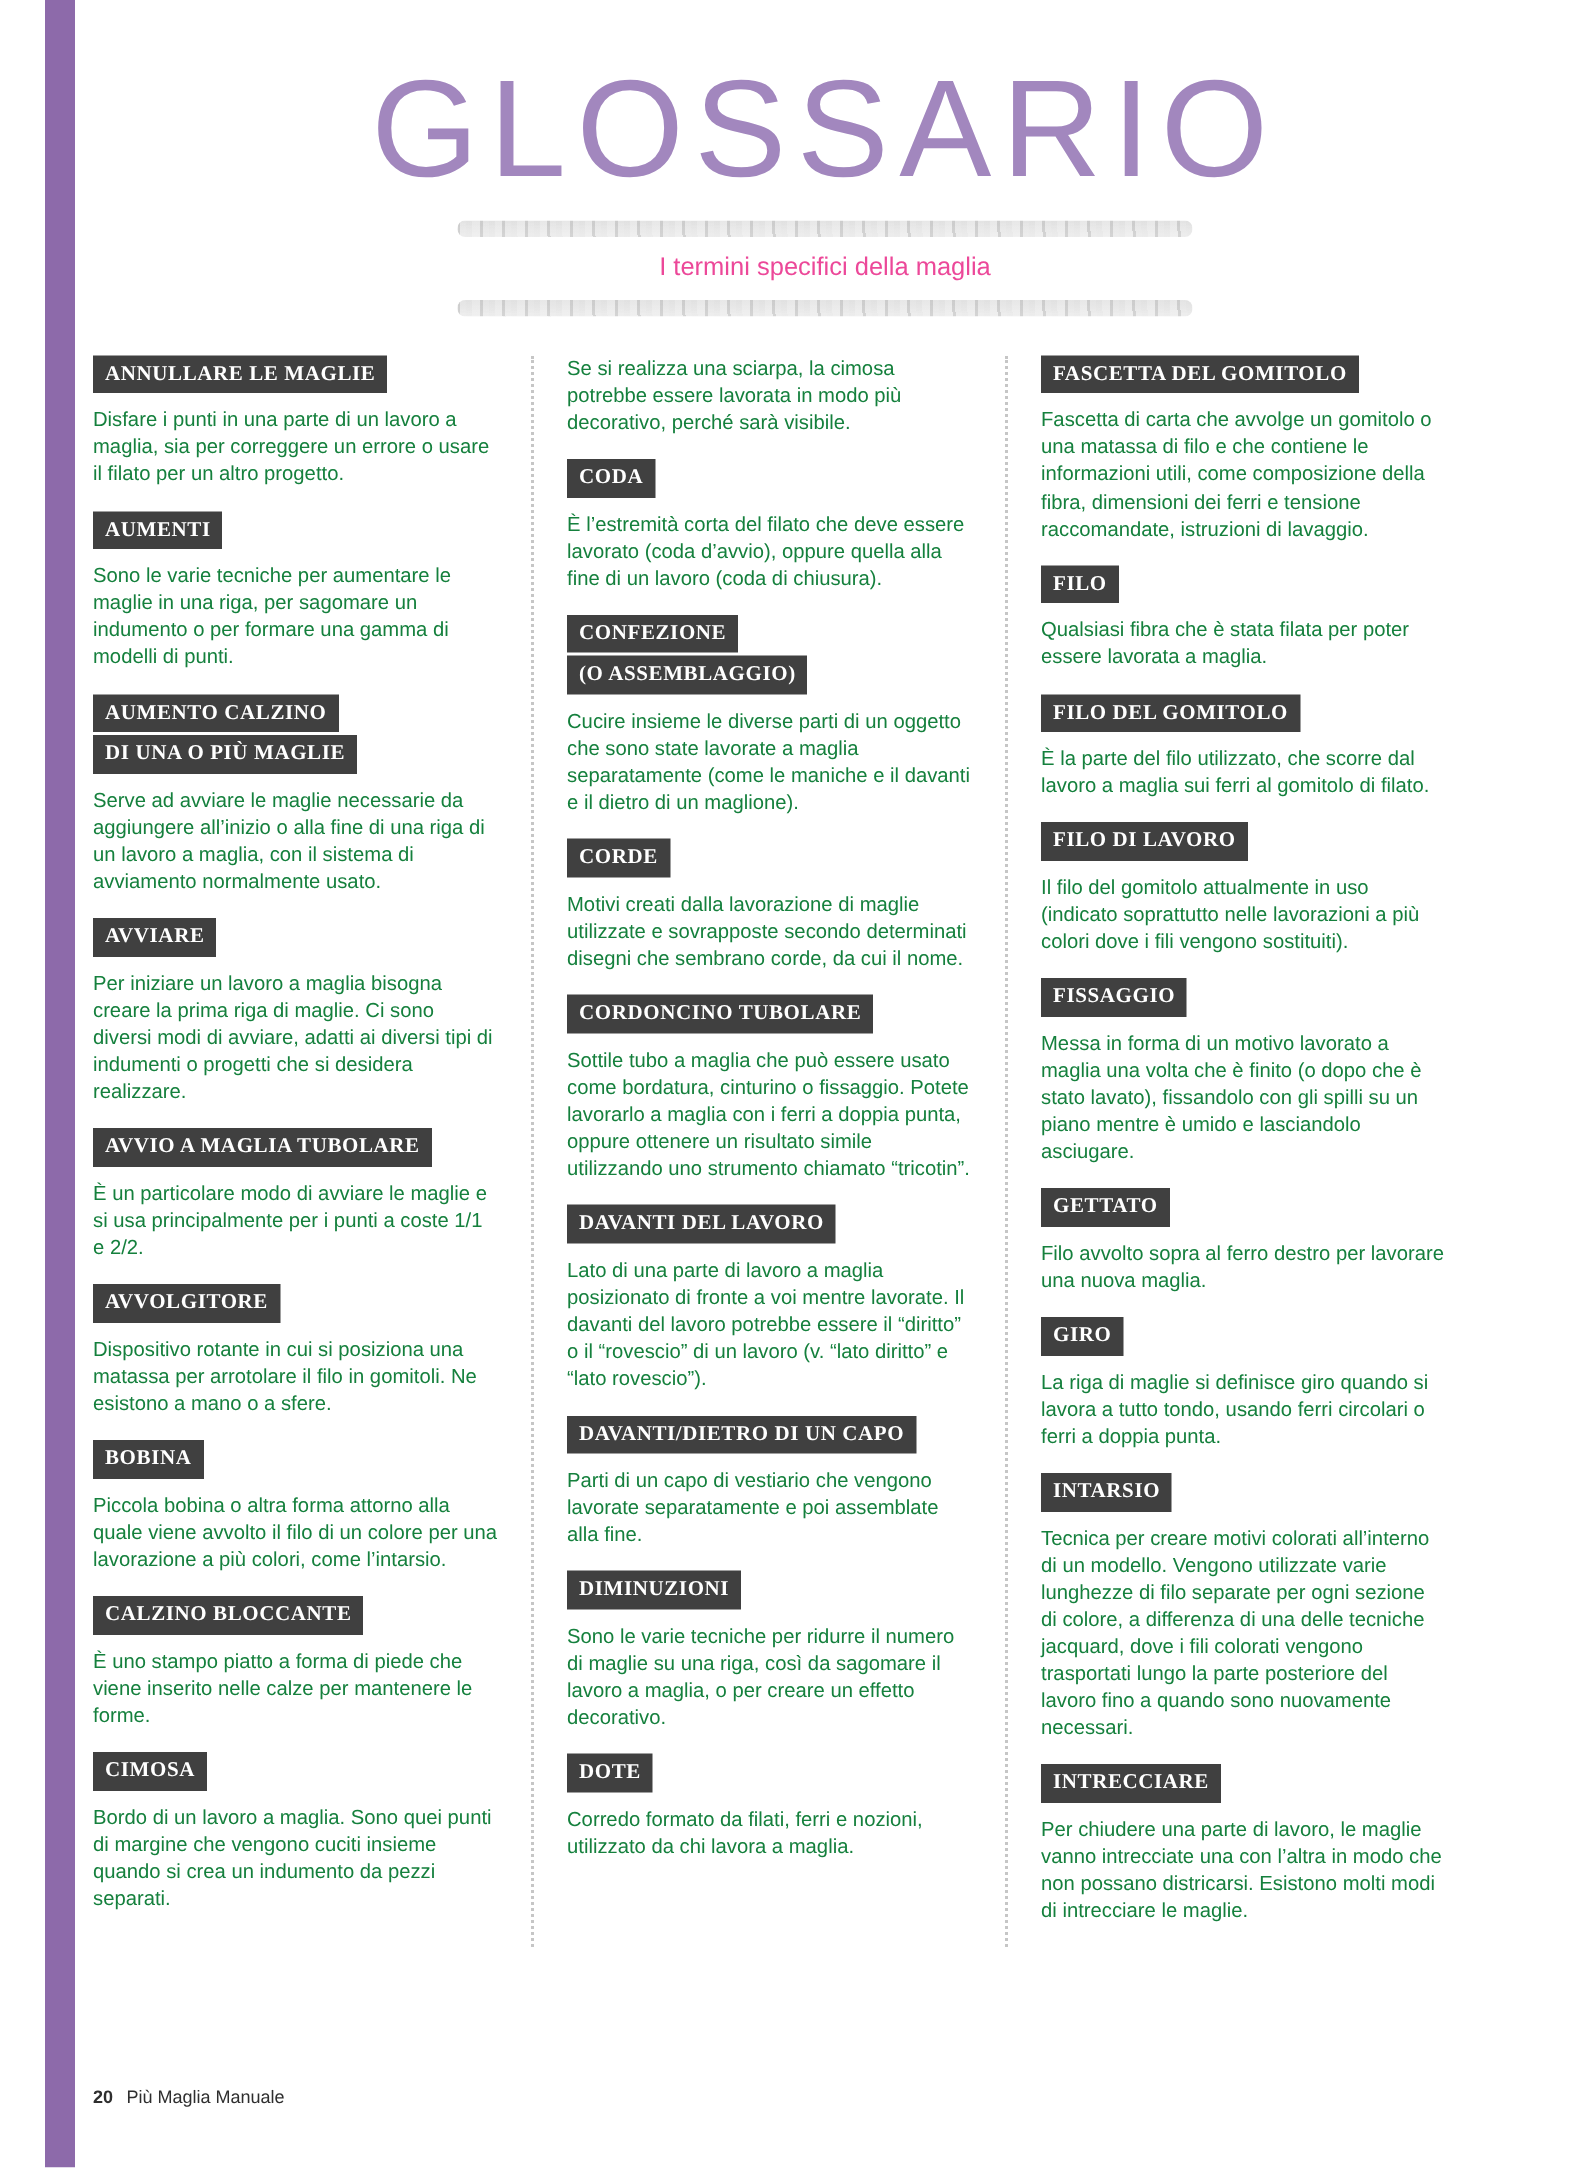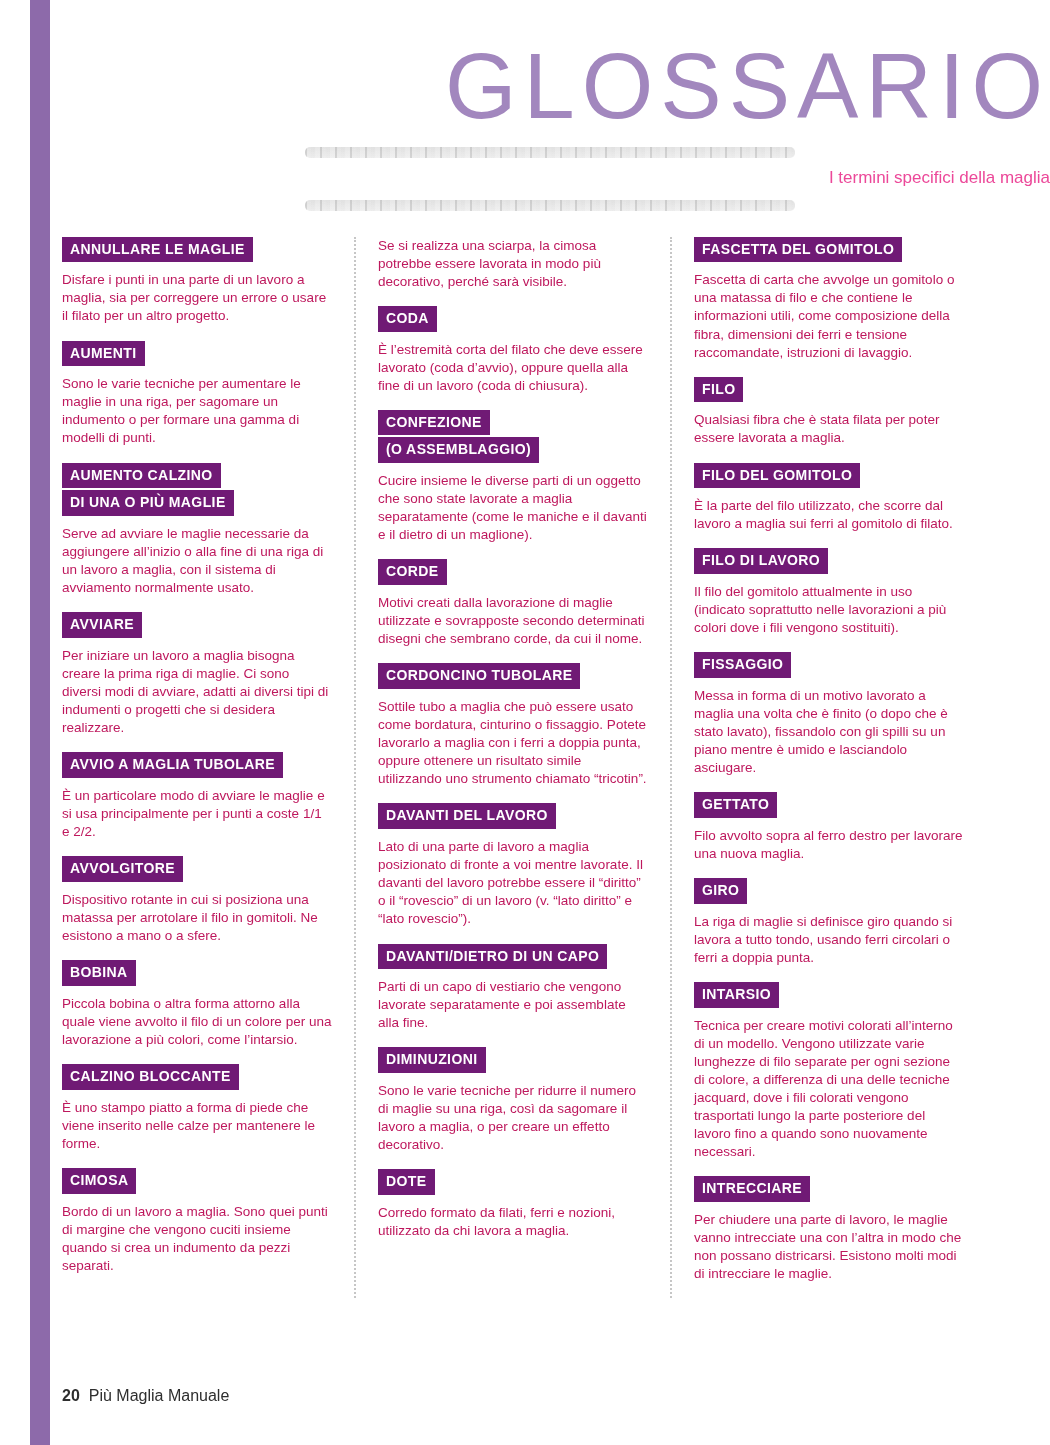--- a/index.html
+++ b/index.html
@@ -16,21 +16,21 @@
     position: absolute;
     left: 30px;
     top: 0;
     width: 20px;
     height: 1445px;
     background: #8d6aaa;
   }
   header {
     margin-left: 50px;
     padding-top: 38px;
-    text-align: right;
+    text-align: center;
     border-radius: 28px;
   }
   .page-title {
     margin: 0;
     font-size: 92px;
     line-height: 1.05;
     font-weight: 200;
     letter-spacing: 7px;
     color: #a287be;
   }
@@ -70,38 +70,39 @@
   .entry { margin-bottom: 15px; }
   .term {
     margin: 0 0 7px 0;
     font-size: 14px;
     font-weight: bold;
     letter-spacing: .4px;
     line-height: 1.55;
     color: #ffffff;
   }
   .term-line {
-    background: #701a75;
+    background: #404040;
     color: #ffffff;
     padding: 2px 8px 2px 8px;
     display: inline-block;
     margin-bottom: 2px;
     white-space: nowrap;
+    font-family: Liberation Serif, serif;
   }
   .definition {
     margin: 0;
     font-size: 13.5px;
     line-height: 1.34;
-    color: #be185d;
+    color: #15803d;
   }
   footer {
     position: absolute;
     left: 62px;
     bottom: 40px;
-    font-size: 16px;
+    font-size: 12px;
     color: #2e2e2e;
   }
   .pagenum { font-weight: bold; margin-right: 9px; }
 </style>
 </head>
 <body>
 
 <div class="side-bar"></div>
 
 <header>

